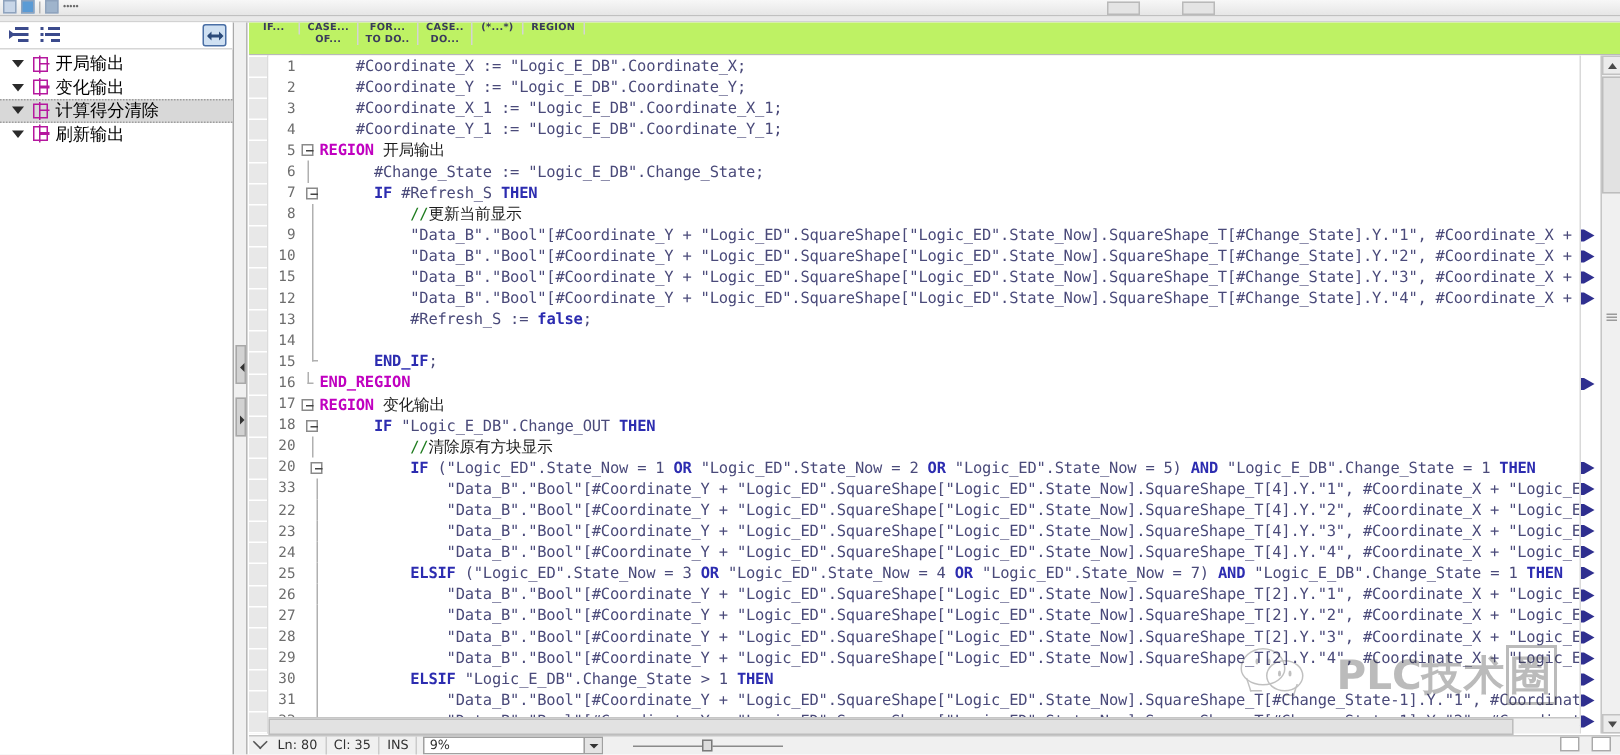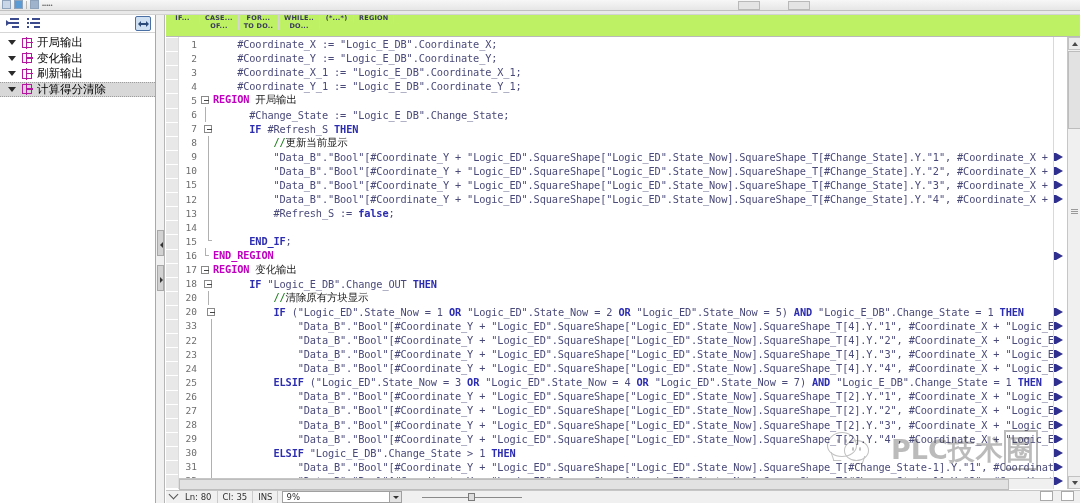--- a/index.html
+++ b/index.html
@@ -302,38 +302,38 @@
       </div>
       <div class="tree-row">
         <span class="tri"></span>
         <span class="blk-ic">
             <i class="o"></i>
             <i class="v"></i>
             <i class="h"></i>
           </span>
         <span class="tree-label">变化输出</span>
       </div>
+      <div class="tree-row selected">
+        <span class="tri"></span>
+        <span class="blk-ic">
+            <i class="o"></i>
+            <i class="v"></i>
+            <i class="h"></i>
+          </span>
+        <span class="tree-label">计算得分清除</span>
+      </div>
       <div class="tree-row">
         <span class="tri"></span>
         <span class="blk-ic">
             <i class="o"></i>
             <i class="v"></i>
             <i class="h"></i>
           </span>
         <span class="tree-label">刷新输出</span>
       </div>
-      <div class="tree-row selected">
-        <span class="tri"></span>
-        <span class="blk-ic">
-            <i class="o"></i>
-            <i class="v"></i>
-            <i class="h"></i>
-          </span>
-        <span class="tree-label">计算得分清除</span>
-      </div>
     </div>
   </div>
 
   <div class="splitter">
     <div class="sp-h left" style="top:215px"></div>
     <div class="sp-h right" style="top:250px"></div>
   </div>
 
   <div class="editor">
     <div class="ed-toolbar" id="kwbar">
@@ -342,21 +342,21 @@
         </div>
         <div class="kw-btn">
           <span>CASE...</span>
           <span>OF...</span>
         </div>
         <div class="kw-btn">
           <span>FOR...</span>
           <span>TO DO..</span>
         </div>
         <div class="kw-btn">
-          <span>WHILE..</span>
+          <span>CASE..</span>
           <span>DO...</span>
         </div>
         <div class="kw-btn">
           <span>(*...*)</span>
         </div>
         <div class="kw-btn">
           <span>REGION</span>
         </div>
         <div class="kw-btn kw-filler"></div>
       </div>

